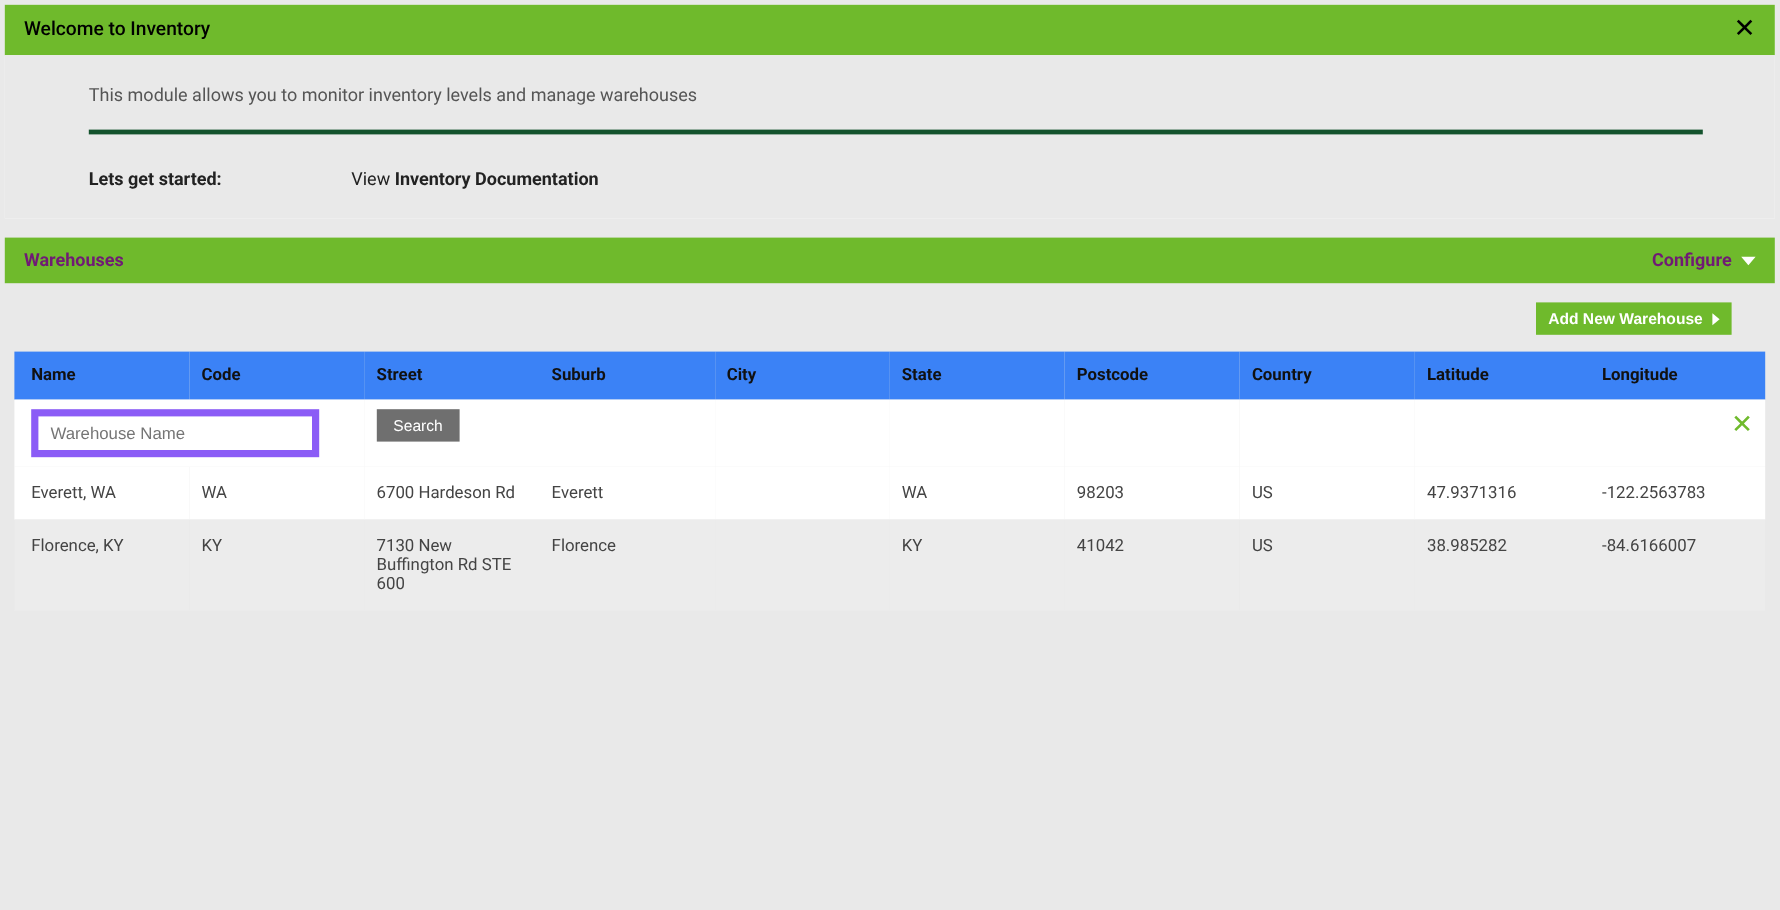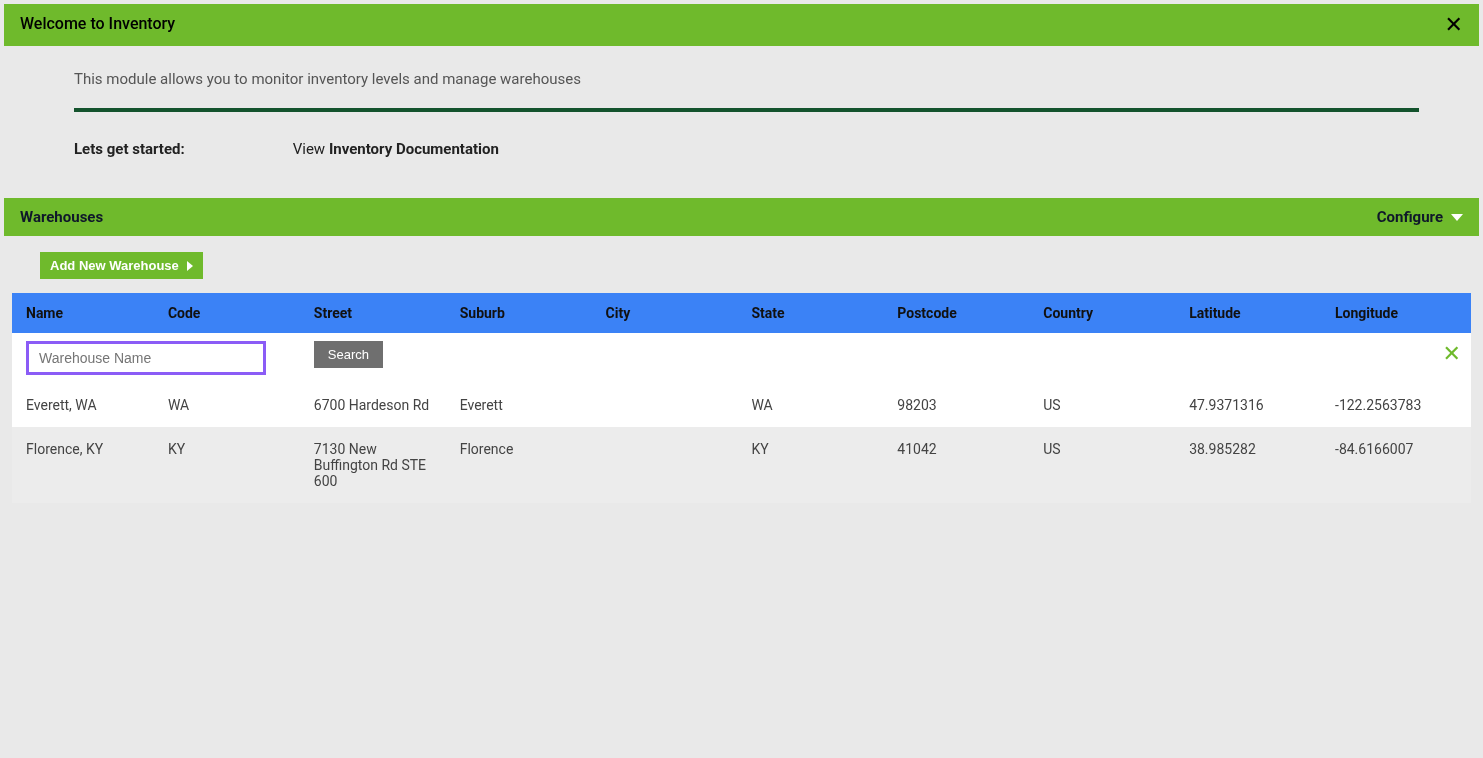--- a/index.html
+++ b/index.html
@@ -43,42 +43,42 @@
     .get-started-row { display: flex; align-items: baseline; gap: 108px; }
     .get-started-label { font-weight: 700; color: #222; font-size: 15px; }
     .get-started-link { color: #222; font-size: 15px; }
     .get-started-link .view-txt { font-weight: 400; }
     .get-started-link .doc-txt { font-weight: 700; }
 
     
     .section { background: #e9e9e9; }
     .section-header {
       background: #6fba2c;
-      color: #0f172a;
+      color: #701a75;
       padding: 10px 16px;
       display: flex;
       justify-content: space-between;
       align-items: center;
     }
     .section-header .sec-title { font-weight: 700; font-size: 15px; }
     .configure {
       display:flex; align-items:center; gap:8px; cursor:pointer;
       font-weight: 700; font-size: 15px;
     }
     .chev-down {
       display:inline-block;
       width:0;height:0;
       border-left:6px solid transparent;
       border-right:6px solid transparent;
       border-top:7px solid #fff;
     }
 
     
     .action-bar {
-      display:flex; justify-content:flex-start;
+      display:flex; justify-content:flex-end;
       padding: 16px 36px 14px;
     }
     .btn-primary {
       background:#6fba2c; color:#fff; border:none;
       padding:6px 10px; font-size:13px; font-weight:600;
       display:flex; align-items:center; gap:8px; cursor:pointer;
     }
     .btn-primary .chev-right {
       display:inline-block; width:0;height:0;
       border-top:5px solid transparent;
@@ -110,21 +110,21 @@
     col.c-state    { width: 10%; }
     col.c-postcode { width: 10%; }
     col.c-country  { width: 10%; }
     col.c-lat      { width: 10%; }
     col.c-lon      { width: 10%; }
 
     
     .search-row td { background:#fff; padding: 8px 10px; }
     .search-input {
       width: 100%; max-width: 240px;
-      border:3px solid #8b5cf6; padding:6px 10px; font-size:14px;
+      border:6px solid #8b5cf6; padding:6px 10px; font-size:14px;
       color:#555;
     }
     .search-btn {
       background:#6f6f6f; color:#fff; border:none;
       padding:6px 14px; font-size:13px; cursor:pointer;
     }
     .clear-x {
       color:#6fba2c; font-size:22px; cursor:pointer; font-weight:300;
       text-align:right; display:block;
     }

